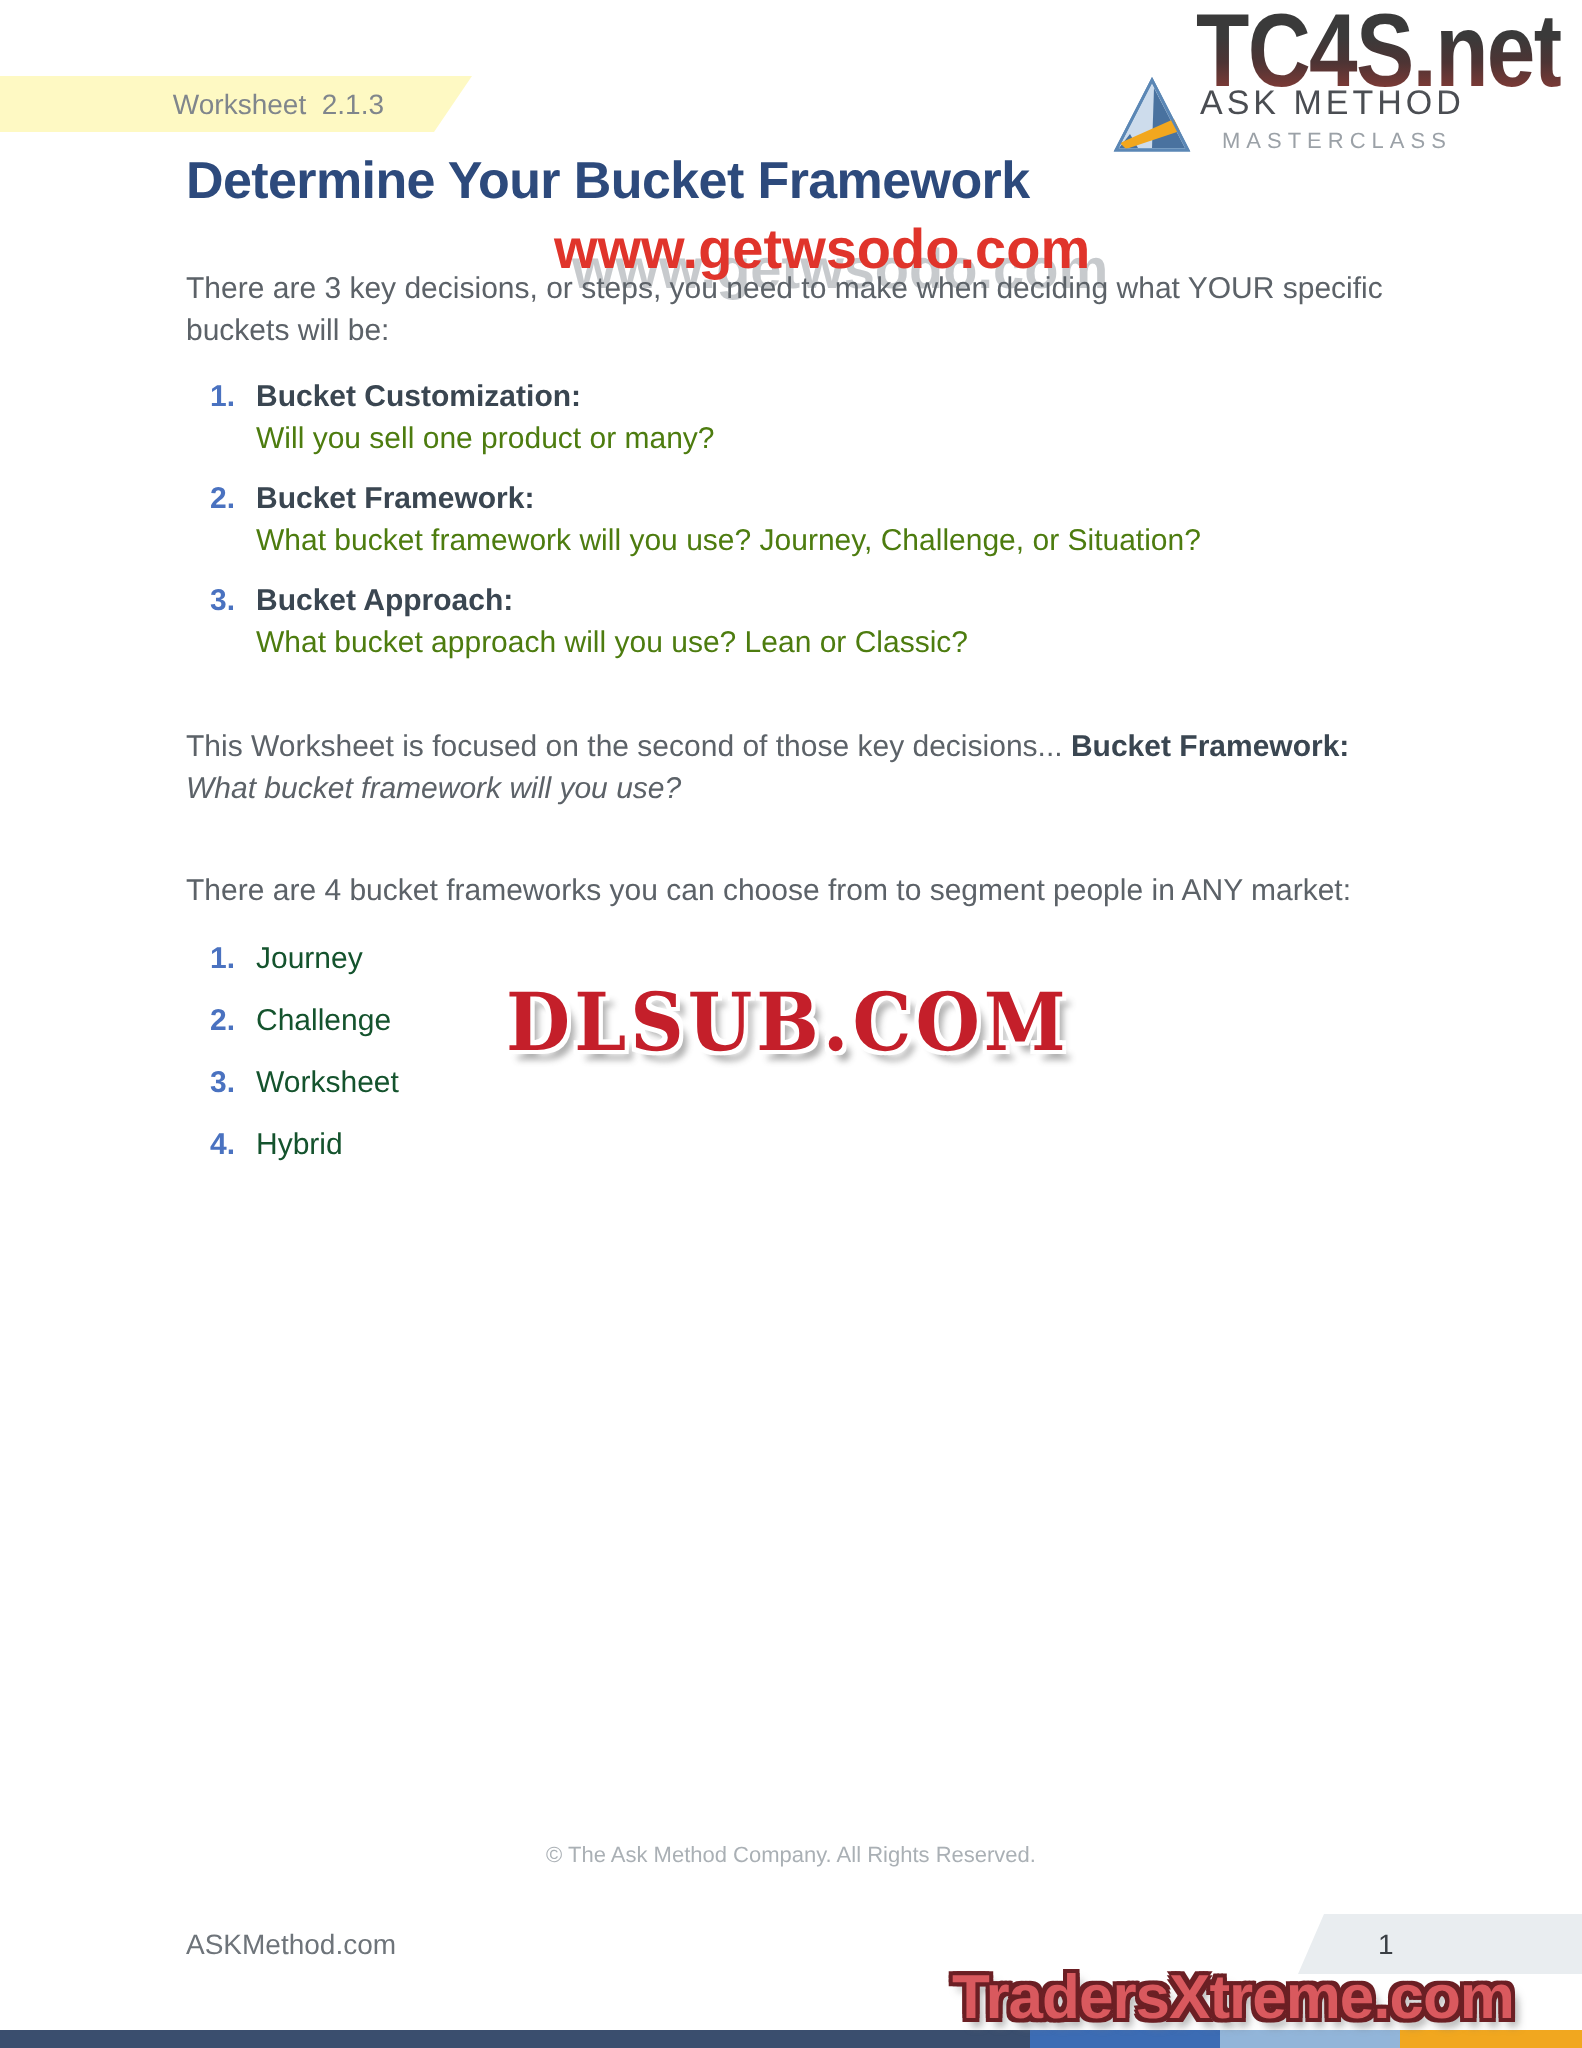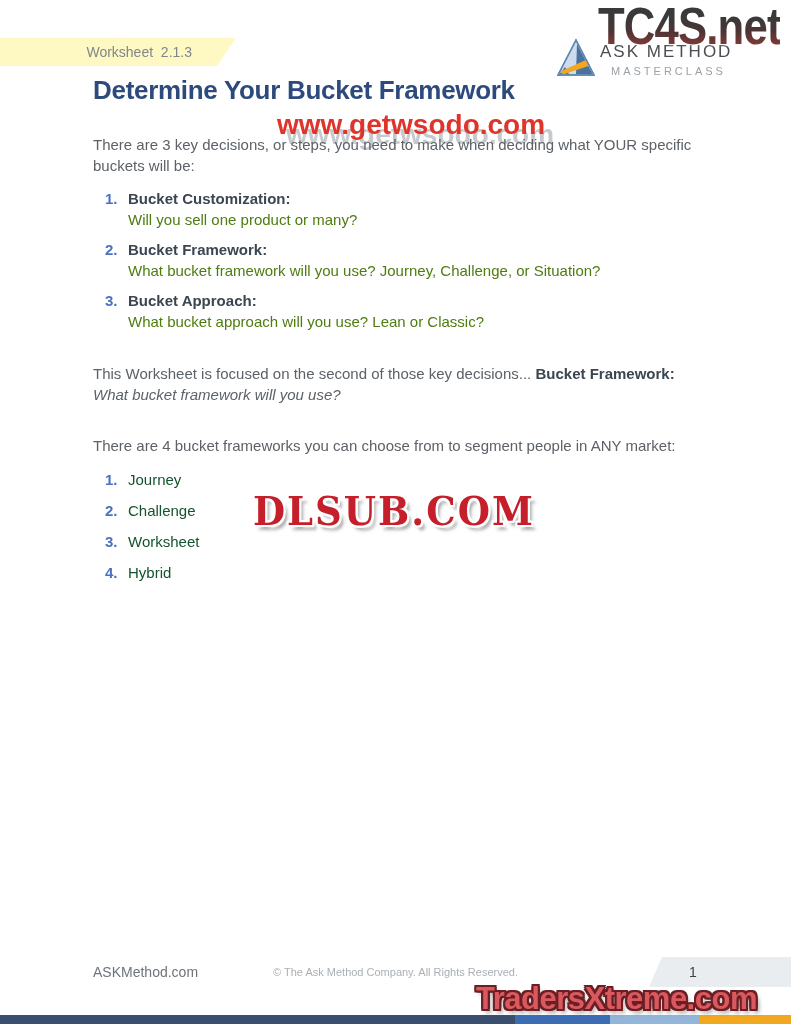--- a/index.html
+++ b/index.html
@@ -127,21 +127,21 @@
   .li-label { font-weight: bold; color: #3a4651; }
   .li-desc { color: #4d7c0f; text-align: center; }
   .fw-label { font-size: 15px; line-height: 21px; color: #14532d; }
 
   
   .footer-left {
     position: absolute; left: 93px; top: 964px;
     font-size: 14px; color: #6e747a; z-index: 6;
   }
   .footer-center {
-    position: absolute; left: 0; top: 966px; width: 791px;
+    position: absolute; left: 0; top: 922px; width: 791px;
     text-align: center;
     font-size: 11px; color: #aab0b5; z-index: 6;
   }
   .page-number-box {
     position: absolute; top: 957px; left: 649px;
     width: 142px; height: 30px;
     background: #e9edf0;
     clip-path: polygon(13px 0, 100% 0, 100% 100%, 0 100%);
     display: flex; align-items: center;
     padding-left: 40px;

